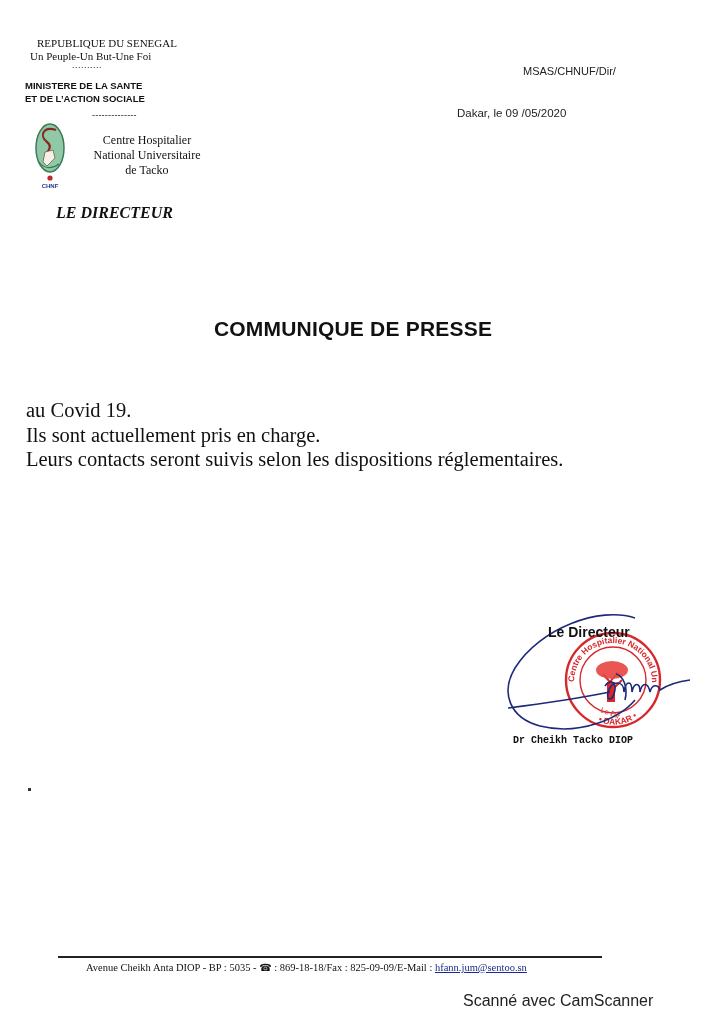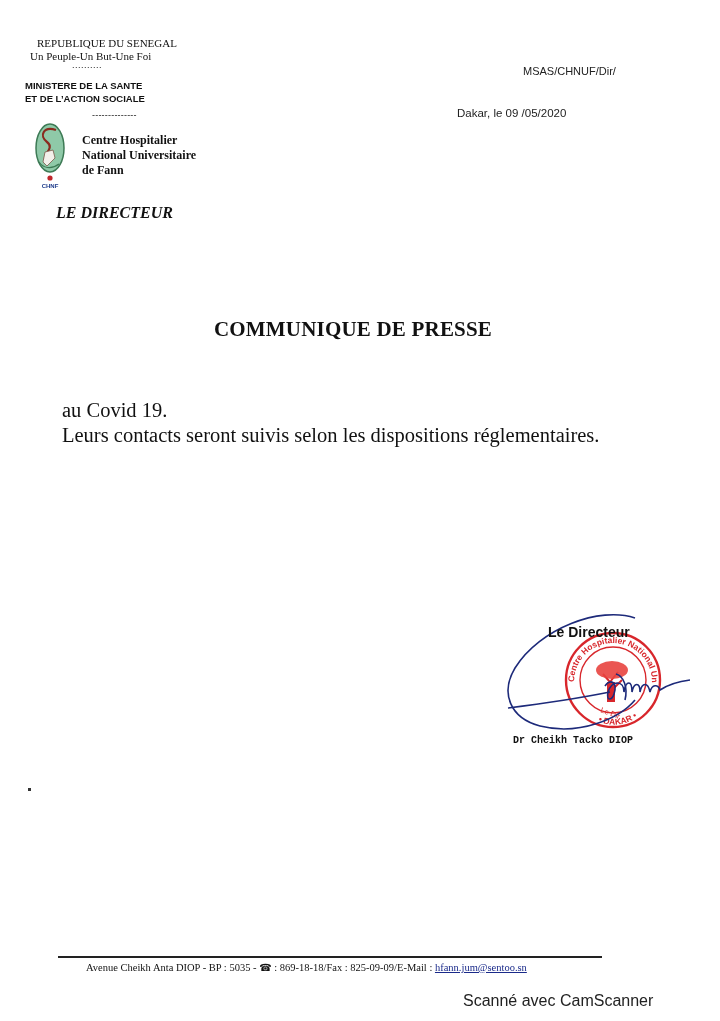--- a/index.html
+++ b/index.html
@@ -57,22 +57,22 @@
 
     
     .logo {
       left: 33px; top: 122px;
       width: 34px; height: 70px;
     }
 
     .hosp {
       left: 82px; top: 133px;
       width: 130px;
-      text-align: left;
-      font-size: 12px; line-height: 15px; font-weight: bold;
+      text-align: center;
+      font-size: 12px; line-height: 15px; font-weight: normal;
       font-family: "Liberation Serif", serif;
     }
     .hosp div { white-space: nowrap; }
 
     .le-directeur {
       left: 56px; top: 204px;
       font-size: 16px; font-weight: bold; font-style: italic;
       font-family: "Liberation Serif", serif;
       white-space: nowrap;
     }
@@ -91,39 +91,38 @@
       font-family: "Liberation Sans", sans-serif;
       white-space: nowrap;
       color: #222;
     }
 
     
     .title {
       left: 0; width: 706px; top: 317px;
       text-align: center;
       font-size: 21px; font-weight: bold;
-      font-family: Liberation Serif, serif;
+      font-family: Liberation Sans, sans-serif;
       letter-spacing: 0.2px;
     }
 
     
     .body-text {
       left: 26px; top: 398px;
       width: 658px;
       font-size: 20.5px; line-height: 24.5px;
       font-family: "Liberation Serif", serif;
     }
     .body-text .just {
       text-align: justify;
       text-align-last: justify;
       white-space: nowrap;
     }
     .body-text .line {
       white-space: nowrap;
-      margin-left: 36px;
     }
 
     
     .sig-area {
       left: 500px; top: 608px;
       width: 210px; height: 155px;
     }
     .sig-title {
       left: 548px; top: 624px;
       font-size: 14px; font-weight: bold;
@@ -191,32 +190,33 @@
     <path d="M12 30 L 20 28 L 22 36 L 14 44 L 10 40 Z" fill="#f3f0ea" stroke="#7a5a4a" stroke-width="0.8"></path>
     <path d="M6 40 C 10 46, 18 48, 26 42" fill="none" stroke="#3d7a55" stroke-width="1.2"></path>
     <circle cx="17" cy="56" r="2.6" fill="#c0262b"></circle>
     <text x="17" y="66" text-anchor="middle" font-size="6" font-weight="bold" fill="#1d3a8a" font-family="Liberation Sans, sans-serif">CHNF</text>
   </svg>
 </div>
 
 <div class="abs hosp">
   <div>Centre Hospitalier</div>
   <div>National Universitaire</div>
-  <div>de Fann</div>
+  <div>de Tacko</div>
 </div>
 
 <div class="abs le-directeur">LE DIRECTEUR</div>
 
 <div class="abs ref">MSAS/CHNUF/Dir/</div>
 <div class="abs date">Dakar, le 09 /05/2020</div>
 
 <div class="abs title">COMMUNIQUE DE PRESSE</div>
 
 <div class="abs body-text">
   <div class="line">au Covid 19.</div>
+  <div class="line">Ils sont actuellement pris en charge.</div>
   <div class="line">Leurs contacts seront suivis selon les dispositions réglementaires.</div>
 </div>
 
 <div class="abs sig-area">
   <svg width="210" height="155" viewBox="0 0 210 155">
 
     <g>
       <circle cx="113" cy="72" r="47" fill="none" stroke="#d8262b" stroke-width="2.4"></circle>
       <circle cx="113" cy="72" r="33" fill="none" stroke="#d8262b" stroke-width="1.4"></circle>
       <path id="stampArcTop" d="M 74 74 A 39 39 0 0 1 152 74" fill="none"></path>

